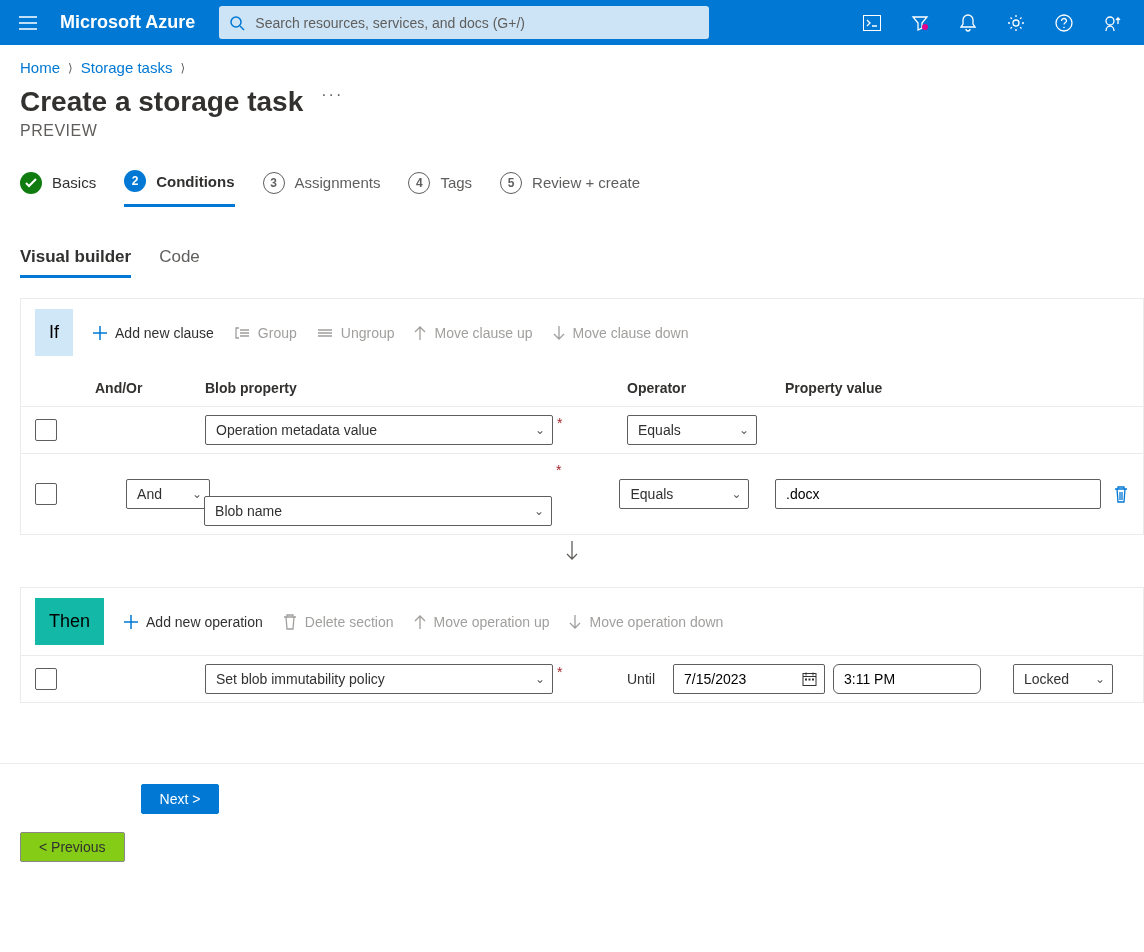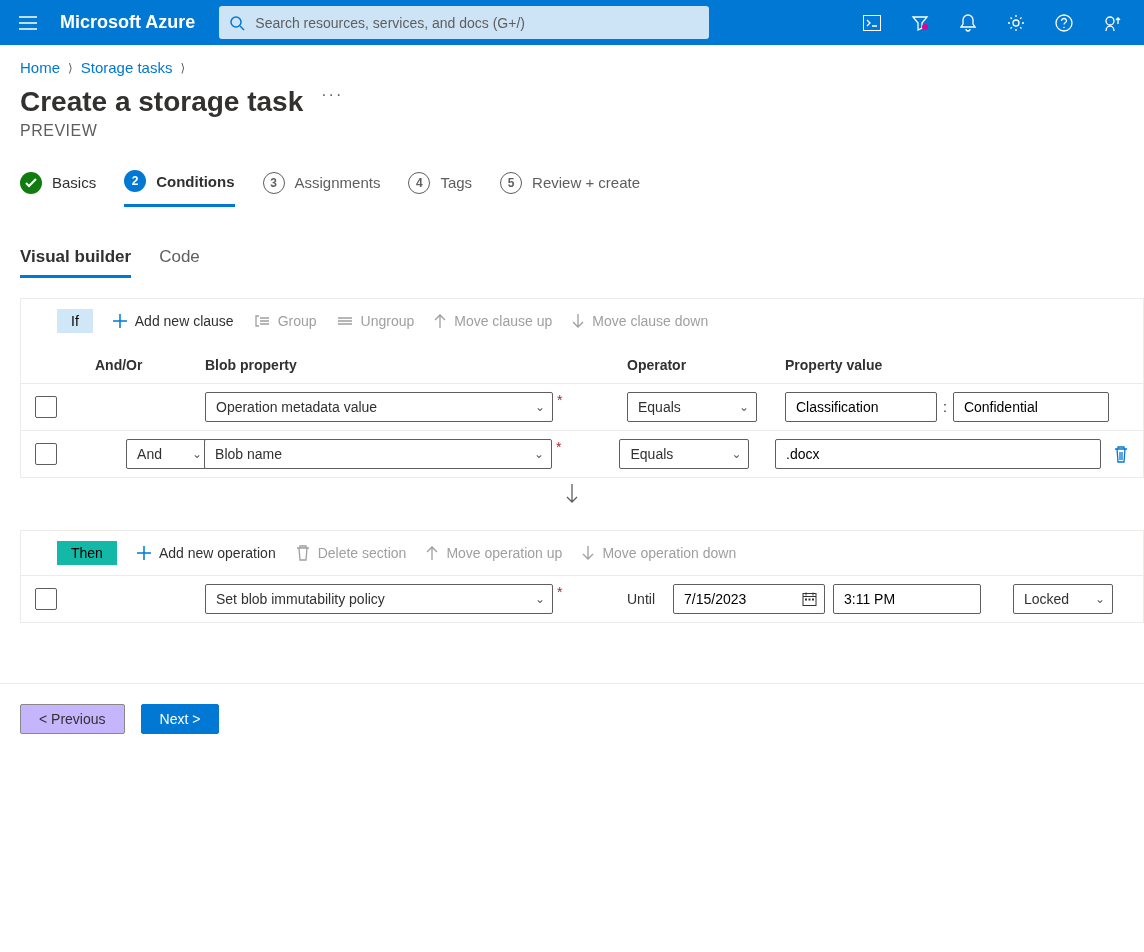--- a/index.html
+++ b/index.html
@@ -35,21 +35,21 @@
     .step.pending { color: #605e5c; }
     .step-label { cursor: pointer; }
 
     .subtabs { display: flex; gap: 28px; padding: 40px 20px 0; }
     .subtab { font-size: 17px; padding-bottom: 8px; cursor: pointer; font-weight: 600; }
     .subtab.active { border-bottom: 3px solid #0078d4; color: #323130; }
     .subtab.inactive { color: #605e5c; font-weight: 400; }
 
     .panel { margin: 20px 0 0 20px; border: 1px solid #edebe9; }
     .toolbar { display: flex; align-items: center; gap: 20px; padding: 10px 14px; }
-    .pill { padding: 4px 14px; font-size: 14px; font-weight: 400; margin-left: 22px; }
+    .pill { padding: 13px 14px; font-size: 18px; font-weight: 400; }
     .pill.if { background: #d0e7f8; color: #000; }
     .pill.then { background: #14b8a6; color: #000; }
     .tool-btn { display: flex; align-items: center; gap: 8px; font-size: 14px; cursor: pointer; color: #323130; }
     .tool-btn.disabled { color: #a19f9d; cursor: default; }
     .tool-btn .ic { color: #0078d4; }
     .tool-btn.disabled .ic { color: #a19f9d; }
 
     .grid-head { display: flex; padding: 14px 14px 10px; font-weight: 600; font-size: 14px; }
     .col-check { width: 60px; }
     .col-andor { width: 110px; }
@@ -68,21 +68,21 @@
     .colon { margin: 0 6px; }
 
     .down-arrow-div { display: flex; justify-content: center; padding: 6px 0; color: #605e5c; }
 
     .until-label { margin-right: 10px; font-size: 14px; }
     .date-wrap { position: relative; display: inline-block; }
     .cal-icon { position: absolute; right: 8px; top: 50%; transform: translateY(-50%); }
 
     .footer { margin-top: 60px; padding: 20px; border-top: 1px solid #edebe9; display: flex; gap: 16px; }
     .btn { height: 30px; padding: 0 18px; font-size: 14px; border-radius: 2px; cursor: pointer; display: inline-flex; align-items: center; }
-    .btn-secondary { background: #c4b5fd; border: 1px solid #8a8886; color: #323130; }
+    .btn-secondary { background: #84cc16; border: 1px solid #8a8886; color: #323130; margin-top: 48px; }
     .btn-primary { background: #0078d4; border: 1px solid #0078d4; color: #fff; }
 
     svg { display: block; }
   </style>
 </head>
 <body>
 
 <div class="topbar">
   <div class="hamburger">
     <svg width="18" height="14" viewBox="0 0 18 14">
@@ -251,41 +251,36 @@
       <span class="req">*</span>
     </div>
     <div class="col-op">
       <div class="select-wrap" style="width:130px;">
         <div class="select">
             <span>Equals</span>
           </div>
         <span class="select-chev">⌄</span>
       </div>
     </div>
-    <div class="col-val" style="display:flex;align-items:center;">
-      <input class="txt-input" style="width: 152px;" value="Classification">
-      <span class="colon">:</span>
-      <input class="txt-input" style="width: 156px;" value="Confidential">
-    </div>
   </div>
 
   <div class="grid-row">
     <div class="col-check">
         <div class="checkbox"></div>
       </div>
     <div class="col-andor">
       <div class="select-wrap" style="width:84px;margin-left:32px;">
         <div class="select">
             <span>And</span>
           </div>
         <span class="select-chev">⌄</span>
       </div>
     </div>
     <div class="col-prop" style="display:flex;align-items:flex-start;">
-      <div class="select-wrap" style="width:348px;">
+      <div class="select-wrap" style="width:348px;margin-top:34px;">
         <div class="select">
             <span>Blob name</span>
           </div>
         <span class="select-chev">⌄</span>
       </div>
       <span class="req">*</span>
     </div>
     <div class="col-op">
       <div class="select-wrap" style="width:130px;">
         <div class="select">
@@ -370,21 +365,21 @@
         <span class="cal-icon">
           <svg width="15" height="15" viewBox="0 0 15 15">
               <rect x="1" y="2" width="13" height="12" stroke="#323130" fill="none"></rect>
               <path d="M1 5h13M4 1v3M11 1v3" stroke="#323130"></path>
               <rect x="3" y="7" width="2" height="2" fill="#323130"></rect>
               <rect x="6.5" y="7" width="2" height="2" fill="#323130"></rect>
               <rect x="10" y="7" width="2" height="2" fill="#323130"></rect>
             </svg>
         </span>
       </div>
-      <input class="txt-input" style="width: 148px;" value="3:11 PM">
+      <input class="txt-input" style="width: 148px; border-radius: 6px;" value="3:11 PM">
       <div style="width:16px;"></div>
       <div class="select-wrap" style="width:100px;">
         <div class="select">
             <span>Locked</span>
           </div>
         <span class="select-chev">⌄</span>
       </div>
     </div>
   </div>
 </div>

